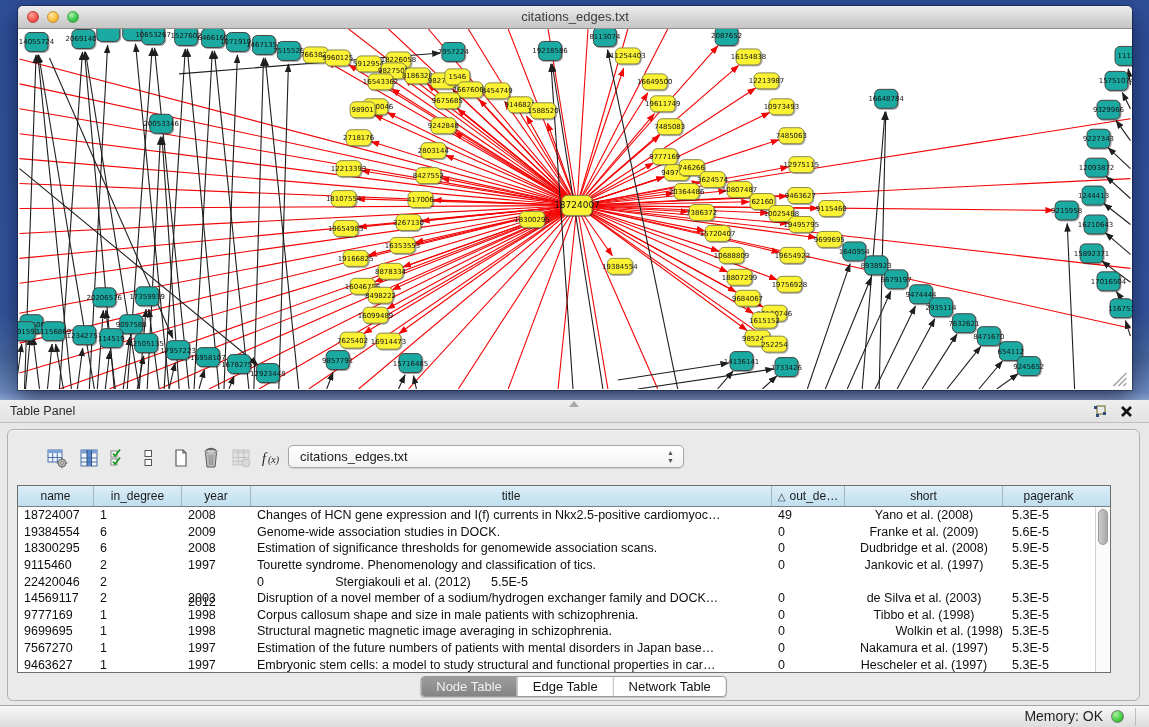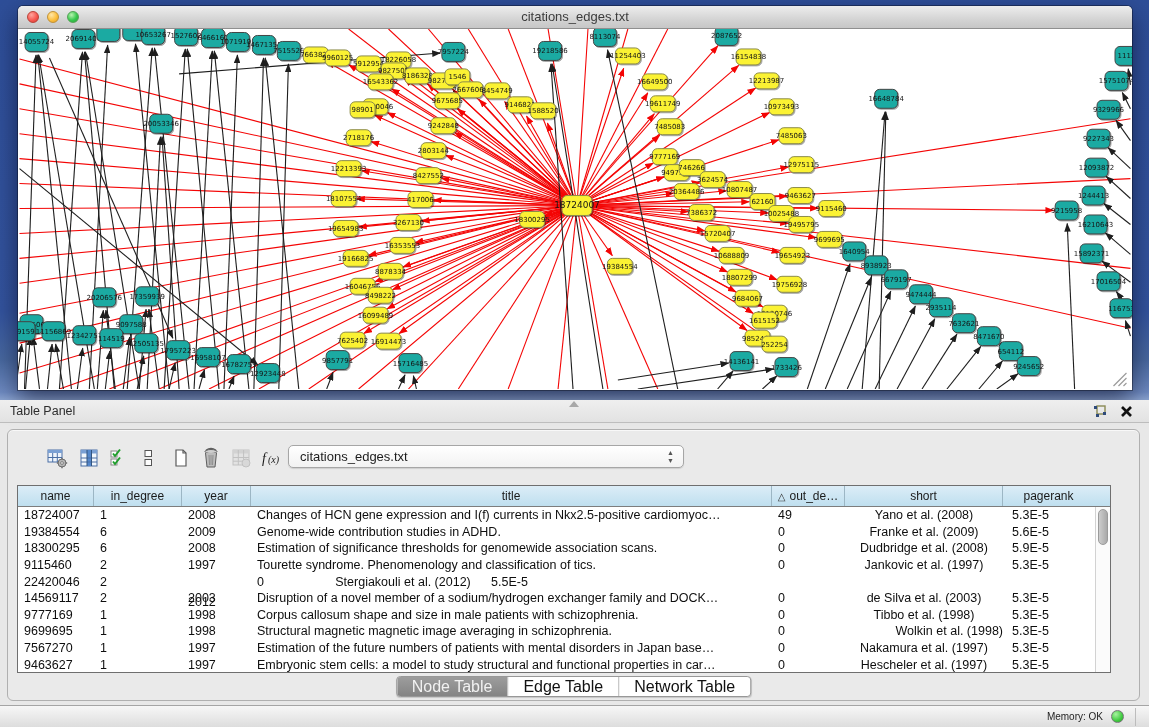--- a/index.html
+++ b/index.html
@@ -62,27 +62,27 @@
   .cell.c5 { text-align:center; padding-left:0; }
   .cell.c6 { padding-left:9px; }
   .vscroll { position:absolute; right:0; top:21px; width:15px; height:165px;
     background:#fbfbfb; border-left:1px solid #d2d2d2; }
   .vthumb { position:absolute; left:2px; top:2px; width:10px; height:36px; border-radius:5px;
     background:linear-gradient(90deg,#cdcdcd,#a9a9a9); border:1px solid #9b9b9b; }
   
   .tabs { position:absolute; left:50%; transform:translateX(-50%); top:246px; height:21px;
     display:flex; border:1px solid #989898; border-radius:4px; overflow:hidden; background:#fff;
     box-shadow:0 1px 1px rgba(0,0,0,.15); }
-  .tab { padding:0 15px; line-height:19px; font-size:16px; color:#111; border-right:1px solid #b9b9b9; }
+  .tab { padding:0 15px; line-height:19px; font-size:13px; color:#111; border-right:1px solid #b9b9b9; }
   .tab:last-child { border-right:none; }
   .tab.active { background:linear-gradient(#9d9d9d,#848484); color:#f1f1f1; }
   
   .statusbar { position:absolute; left:0; bottom:0; width:1149px; height:22px;
     background:linear-gradient(#f7f7f7,#dddddd); border-top:1px solid #a5a5a5; }
-  .mem-label { position:absolute; right:46px; top:0; line-height:21px; font-size:10px; color:#1f1f1f; }
+  .mem-label { position:absolute; right:46px; top:0; line-height:21px; font-size:14px; color:#1f1f1f; }
   .mem-dot { position:absolute; right:25px; top:4px; width:13px; height:13px; border-radius:50%;
     background:radial-gradient(circle at 35% 30%,#a8f2a0,#41cb41 60%,#27a527); border:1px solid #767676; }
   .status-sep { position:absolute; right:13px; top:2px; width:1px; height:18px; background:#bcbcbc; }
 </style>
 </head>
 <body>
 
 <div class="desktop">
   <div class="net-window">
     <div class="titlebar">
@@ -672,21 +672,21 @@
           <div class="cell c2" style="width: 69px;">2008</div>
           <div class="cell c3" style="width: 521px;">Changes of HCN gene expression and I(f) currents in Nkx2.5-positive cardiomyoc…</div>
           <div class="cell c4" style="width: 73px;">49</div>
           <div class="cell c5" style="width: 158px;">Yano et al. (2008)</div>
           <div class="cell c6" style="width: 91px;">5.3E-5</div>
         </div>
         <div class="row">
           <div class="cell c0" style="width: 76px;">19384554</div>
           <div class="cell c1" style="width: 88px;">6</div>
           <div class="cell c2" style="width: 69px;">2009</div>
-          <div class="cell c3" style="width: 521px;">Genome-wide contribution studies in ADHD.</div>
+          <div class="cell c3" style="width: 521px;">Genome-wide association studies in DOCK.</div>
           <div class="cell c4" style="width: 73px;">0</div>
           <div class="cell c5" style="width: 158px;">Franke et al. (2009)</div>
           <div class="cell c6" style="width: 91px;">5.6E-5</div>
         </div>
         <div class="row">
           <div class="cell c0" style="width: 76px;">18300295</div>
           <div class="cell c1" style="width: 88px;">6</div>
           <div class="cell c2" style="width: 69px;">2008</div>
           <div class="cell c3" style="width: 521px;">Estimation of significance thresholds for genomewide association scans.</div>
           <div class="cell c4" style="width: 73px;">0</div>

